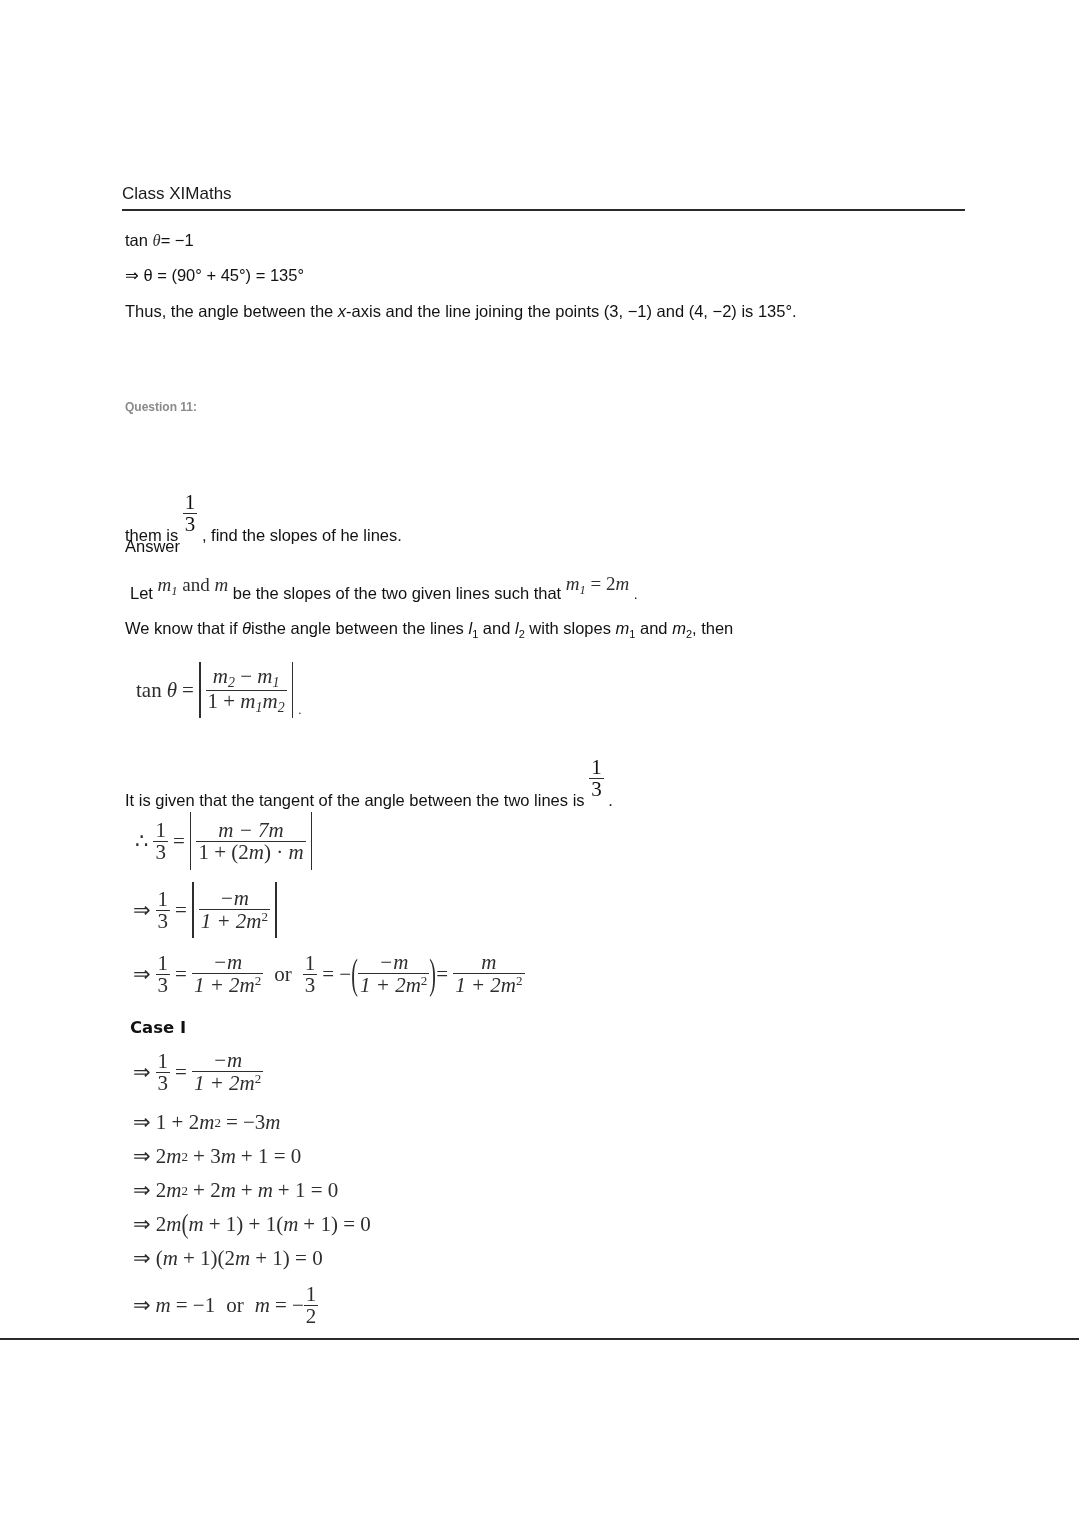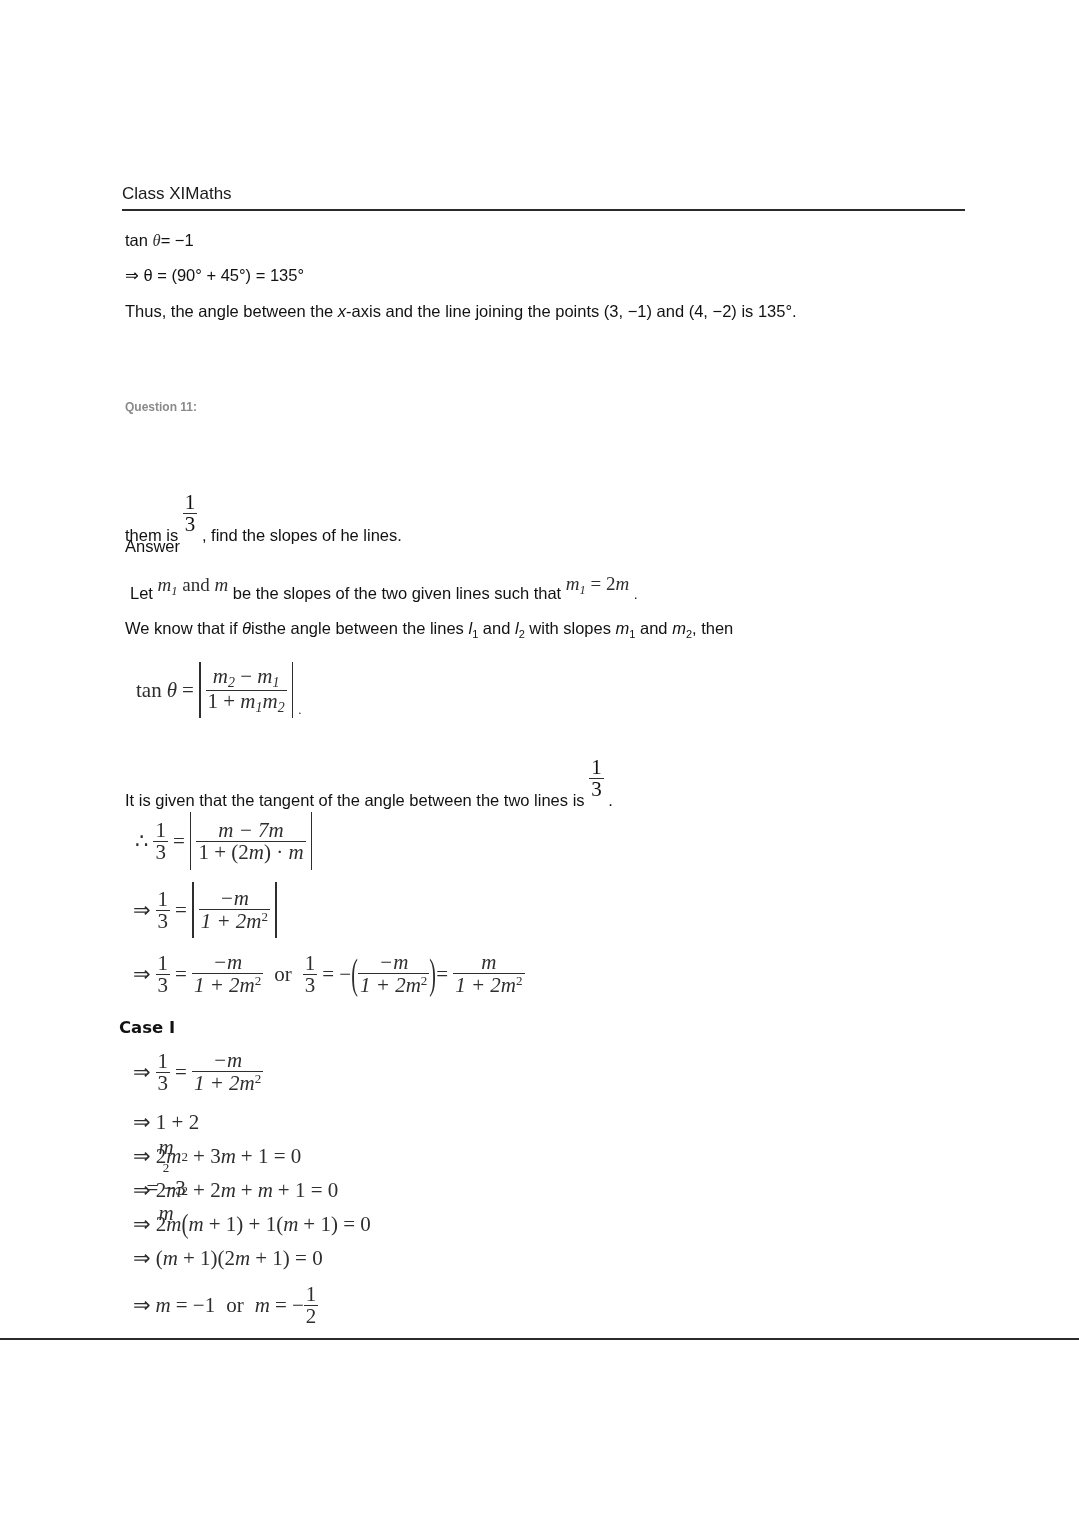--- a/index.html
+++ b/index.html
@@ -271,39 +271,39 @@
     </span>
     <span class="bigparen">)</span>
     <span class="tok mr">=</span>
       <span class="sp"></span>
     <span class="frac">
       <span class="num m" style="font-style:italic;">m</span>
       <span class="den"><span class="m" style="font-style:italic;">1 + 2m</span><span class="supn">2</span></span>
     </span>
   </div>
 
-  <div class="case-label" style="left:119px; top:1018px;text-align:right;">Case I</div>
+  <div class="case-label" style="left:130px; top:1018px;text-align:right;">Case I</div>
 
   <div class="eq" style="left:133px; top:1050px; font-size:21px;">
     <span class="tok mr">⇒</span>
       <span class="sp"></span>
     <span class="frac">
         <span class="num">1</span>
         <span class="den">3</span>
       </span>
       <span class="sp"></span>
     <span class="tok mr">=</span>
       <span class="sp"></span>
     <span class="frac">
       <span class="num m" style="font-style:italic;">−m</span>
       <span class="den"><span class="m" style="font-style:italic;">1 + 2m</span><span class="supn">2</span></span>
     </span>
   </div>
 
-  <div class="eq" style="left:133px; top:1110px; font-size:21px;flex-direction:column;">
+  <div class="eq" style="left:133px; top:1110px; font-size:21px;">
     <span class="tok mr">⇒ 1 + 2</span>
       <span class="tok m">m</span>
       <span class="supn">2</span>
       <span class="sp"></span>
       <span class="tok mr">= −3</span>
       <span class="tok m">m</span>
   </div>
 
   <div class="eq" style="left:133px; top:1144px; font-size:21px;">
     <span class="tok mr">⇒ 2</span>

